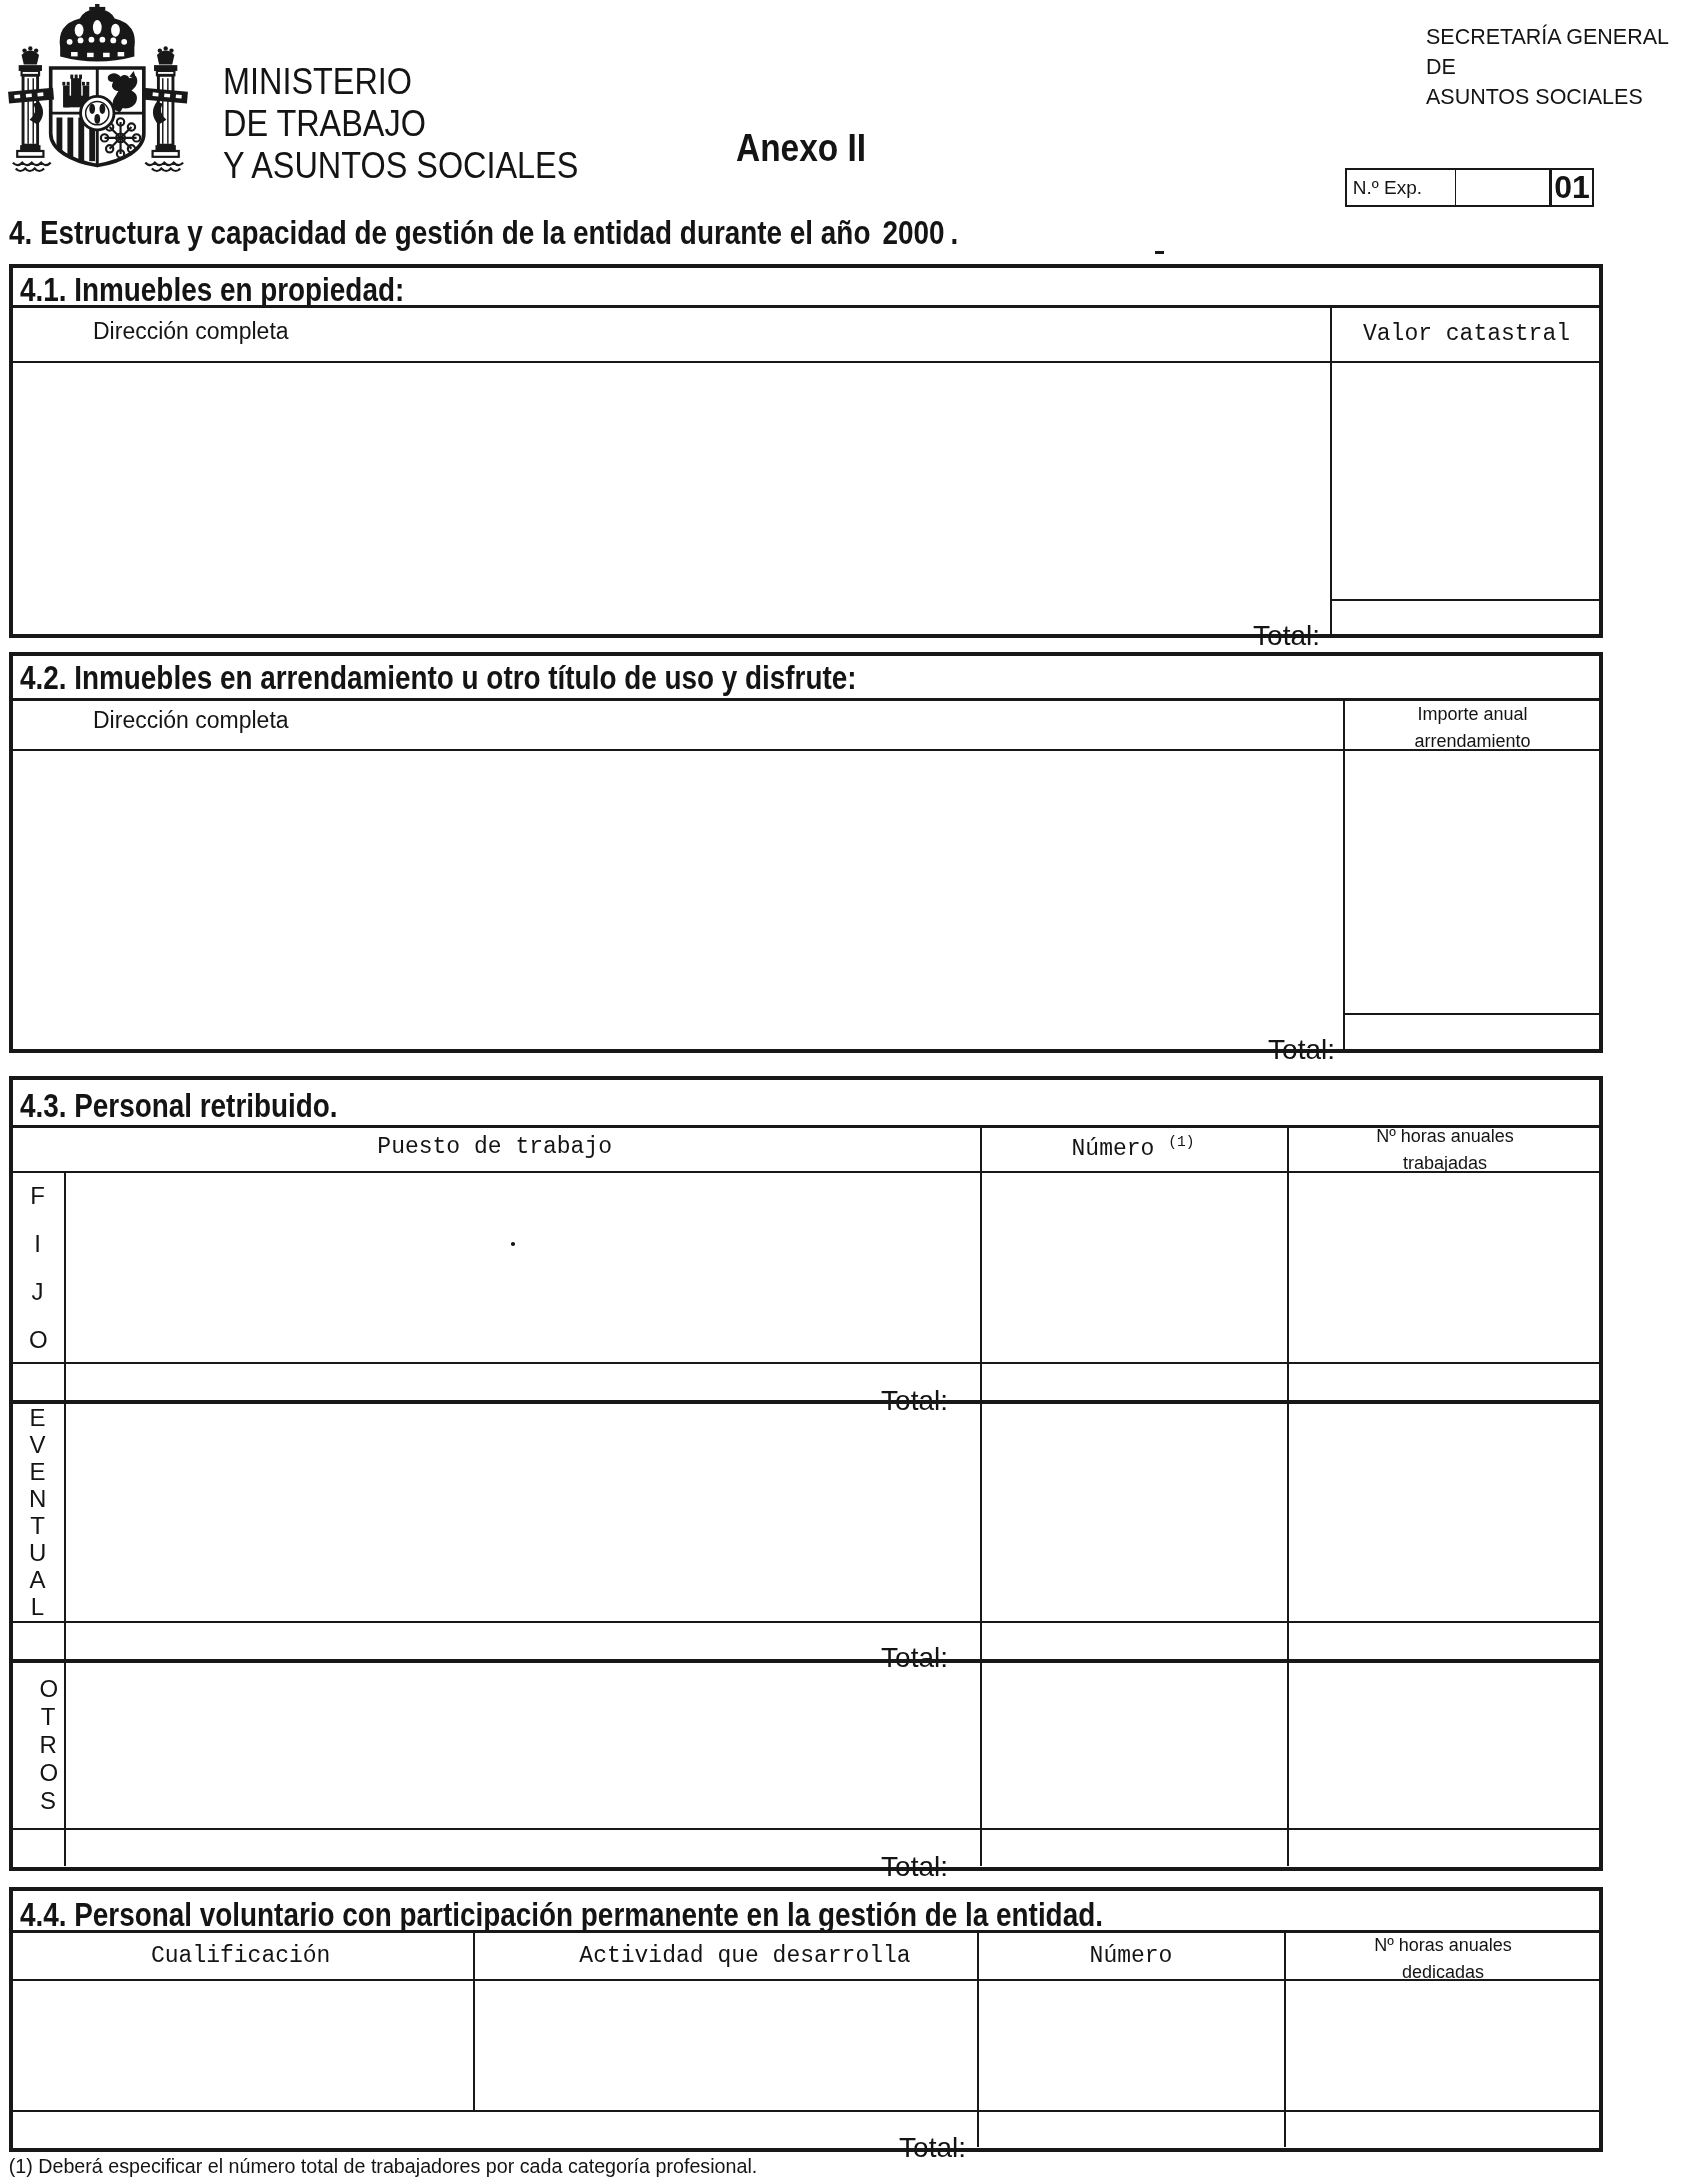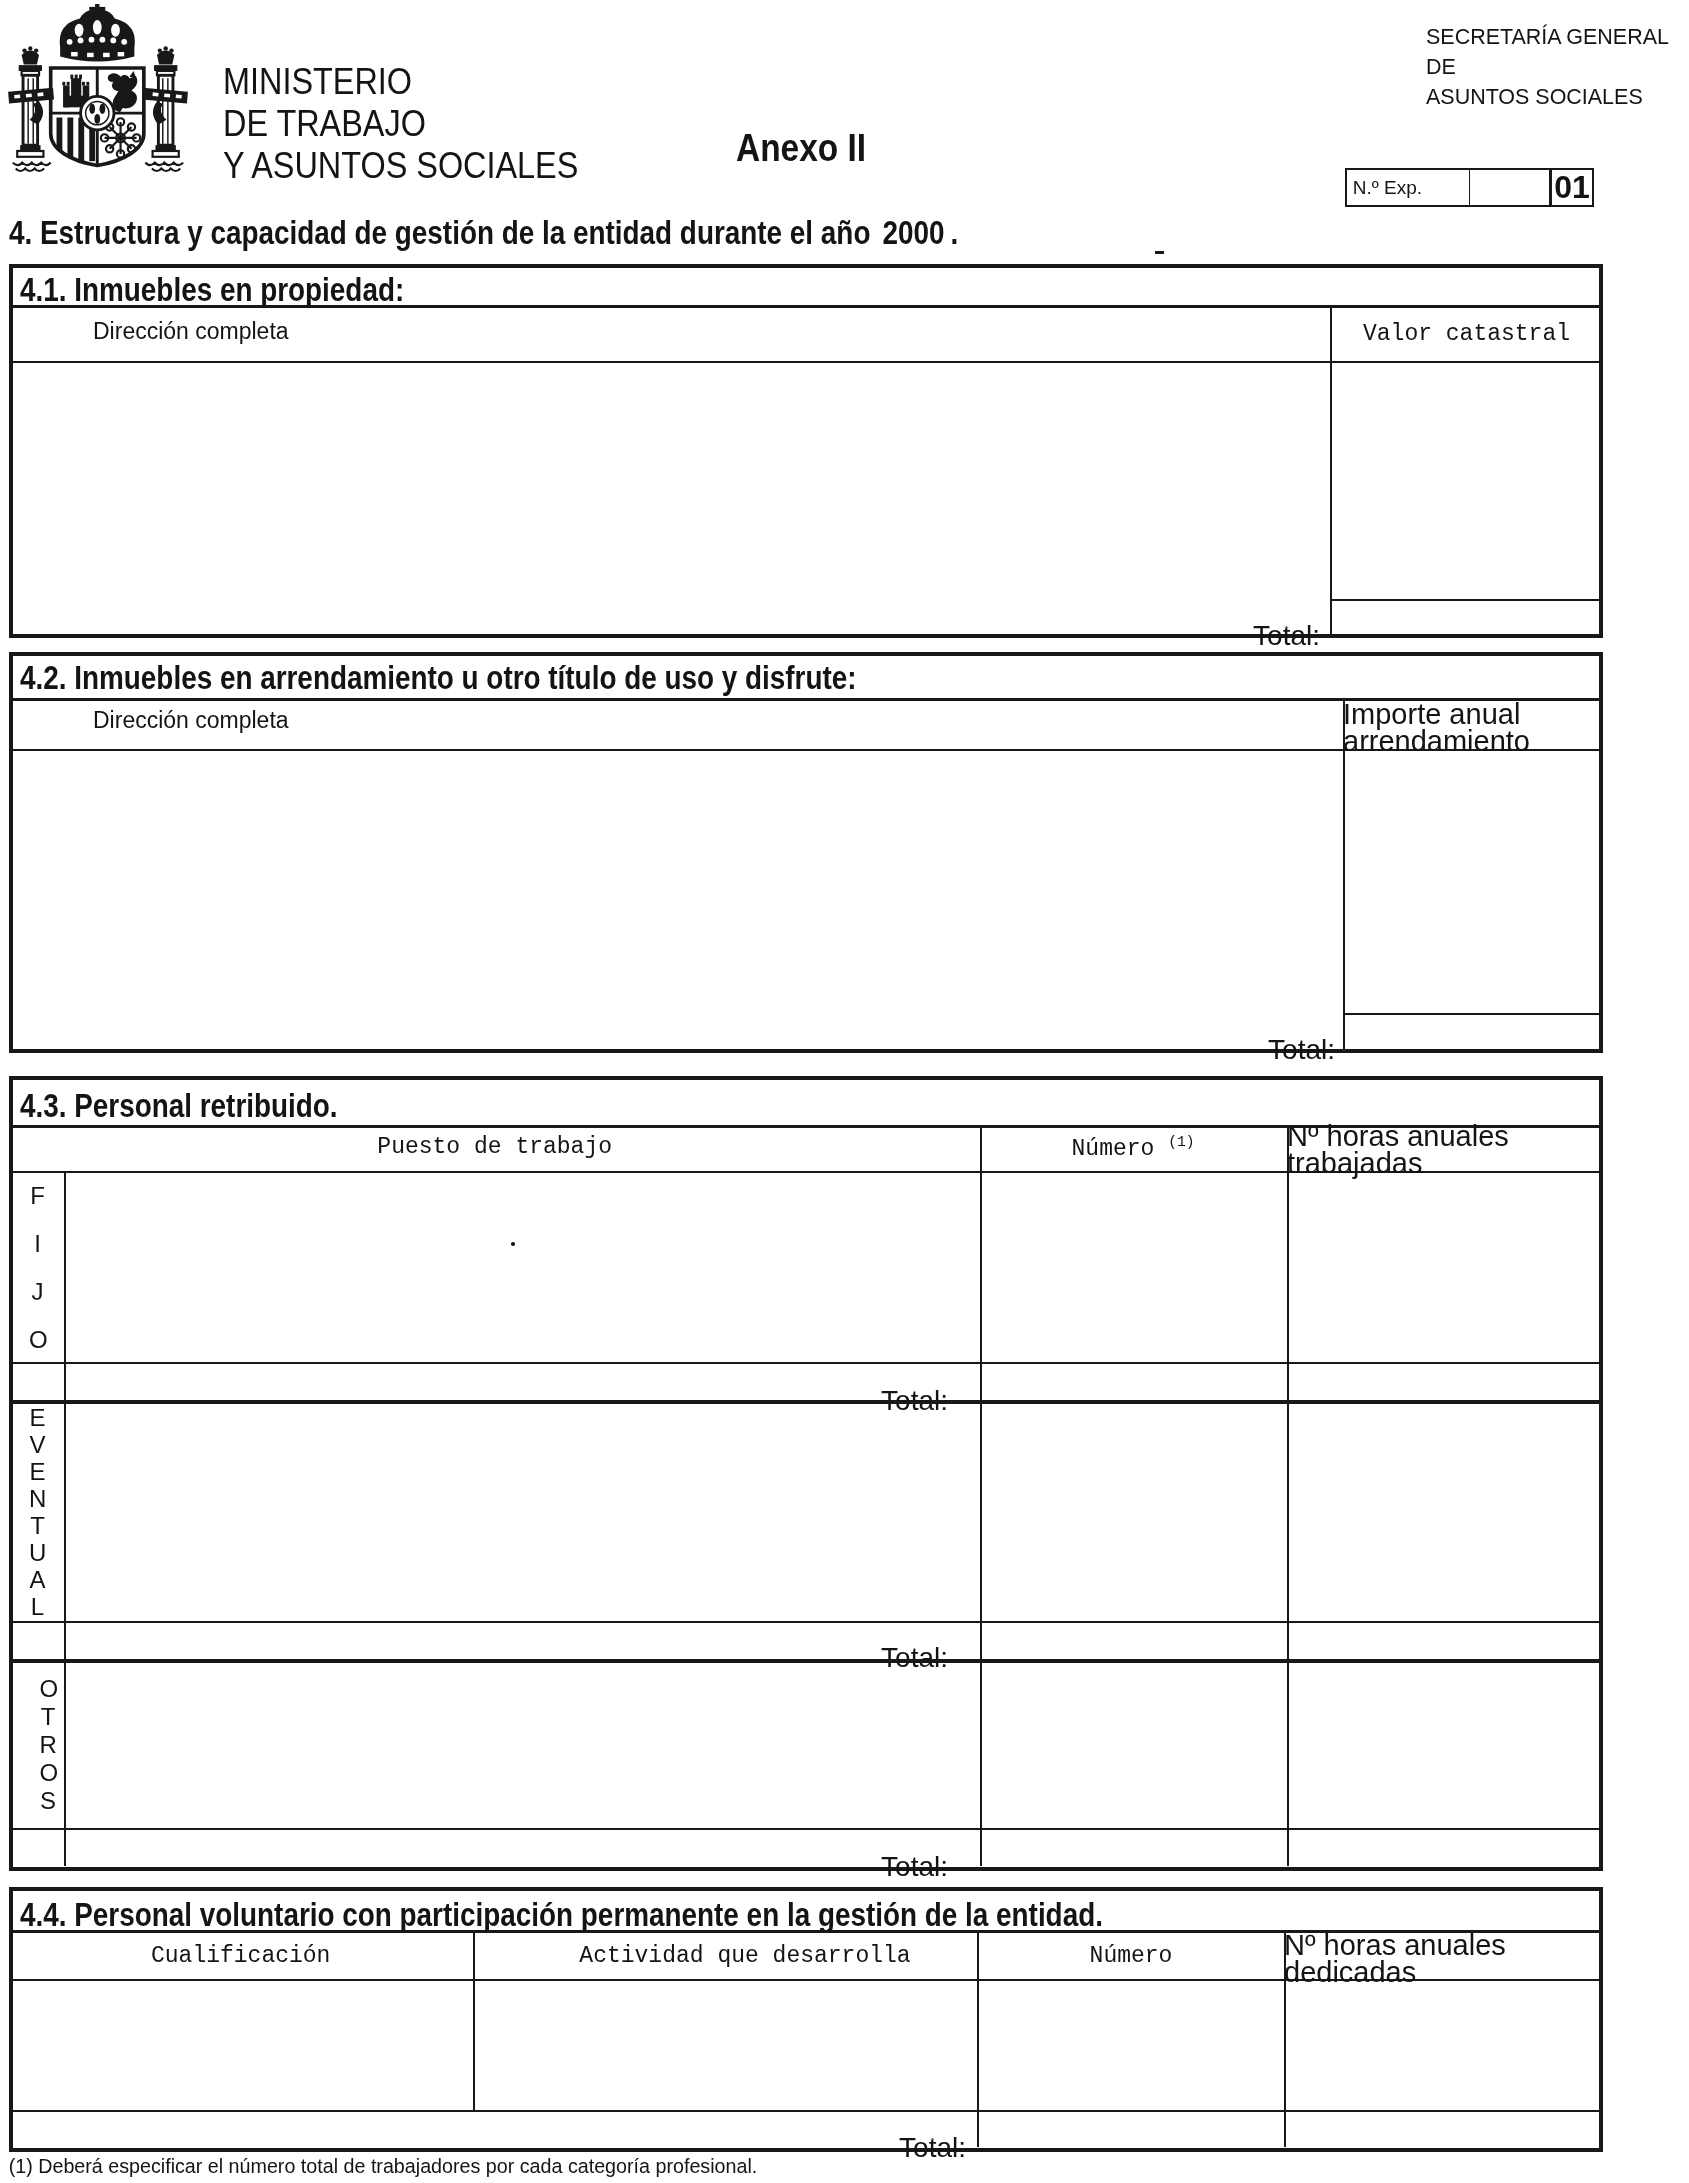--- a/index.html
+++ b/index.html
@@ -18,36 +18,36 @@
 
   .ministry { position:absolute; left:223px; top:61px; font-size:36px; line-height:42px;
               transform:scaleX(0.9); transform-origin:0 0; letter-spacing:0; }
   .annex    { position:absolute; left:736px; top:127px; font-size:38px; font-weight:bold;
               transform:scaleX(0.88); transform-origin:0 0; }
   .secretariat { position:absolute; left:1426px; top:22px; font-size:22.6px; line-height:30px;
               transform:scaleX(0.95); transform-origin:0 0; }
 
   .exp-box  { position:absolute; left:1345px; top:168px; width:249px; height:39px;
               border:2.2px solid #181818; display:flex; }
-  .exp-label{ width:123px; border-right:1.5px solid #181818; font-size:19px;
+  .exp-label{ width:109px; border-right:1.5px solid #181818; font-size:19px;
               display:flex; align-items:center; padding-left:5.8px; }
   .exp-field{ flex:1; }
   .exp-code { width:43px; border-left:3.6px solid #181818; font-weight:bold; font-size:32px;
               display:flex; align-items:center; justify-content:center; }
 
   .main-title { position:absolute; left:8.7px; top:213px; font-size:34px; font-weight:bold;
               white-space:nowrap; transform:scaleX(0.82); transform-origin:0 0; }
   .main-title .year   { margin-left:14.6px; }
   .main-title .suffix { margin-left:7.3px; }
 
   .sect-title { position:absolute; font-size:34px; font-weight:bold; white-space:nowrap;
               transform:scaleX(0.82); transform-origin:0 0; }
 
   .hdr  { position:absolute; font-size:23px; white-space:nowrap; }
-  .hdr2 { position:absolute; font-size:29px; line-height:27px; }
+  .hdr2 { position:absolute; font-size:18px; line-height:27px; text-align:center; }
   .total{ position:absolute; font-size:28px; white-space:nowrap; }
 
   .cell { position:absolute; }
 
   .strip   { position:absolute; display:flex; align-items:center; justify-content:center; }
   .letters { font-size:24px; width:17px; text-align:center; word-break:break-all; }
   .lh-fijo     { line-height:48px; }
   .lh-eventual { line-height:27px; }
   .lh-otros    { line-height:28px;margin-left:21px; }
 

